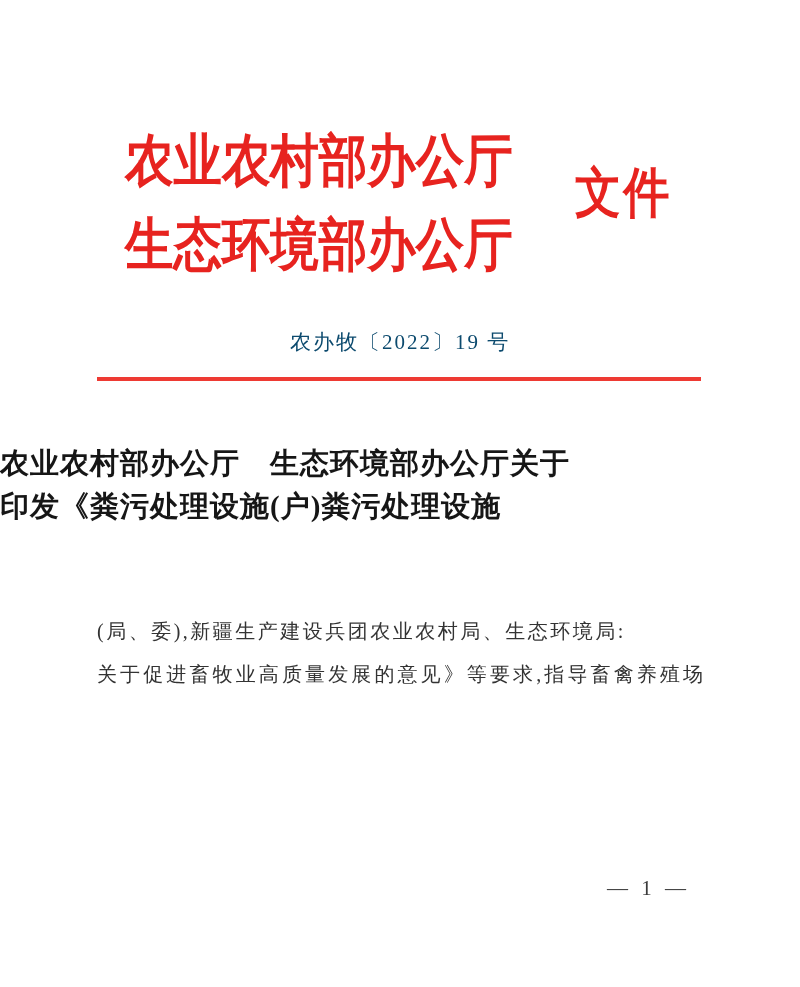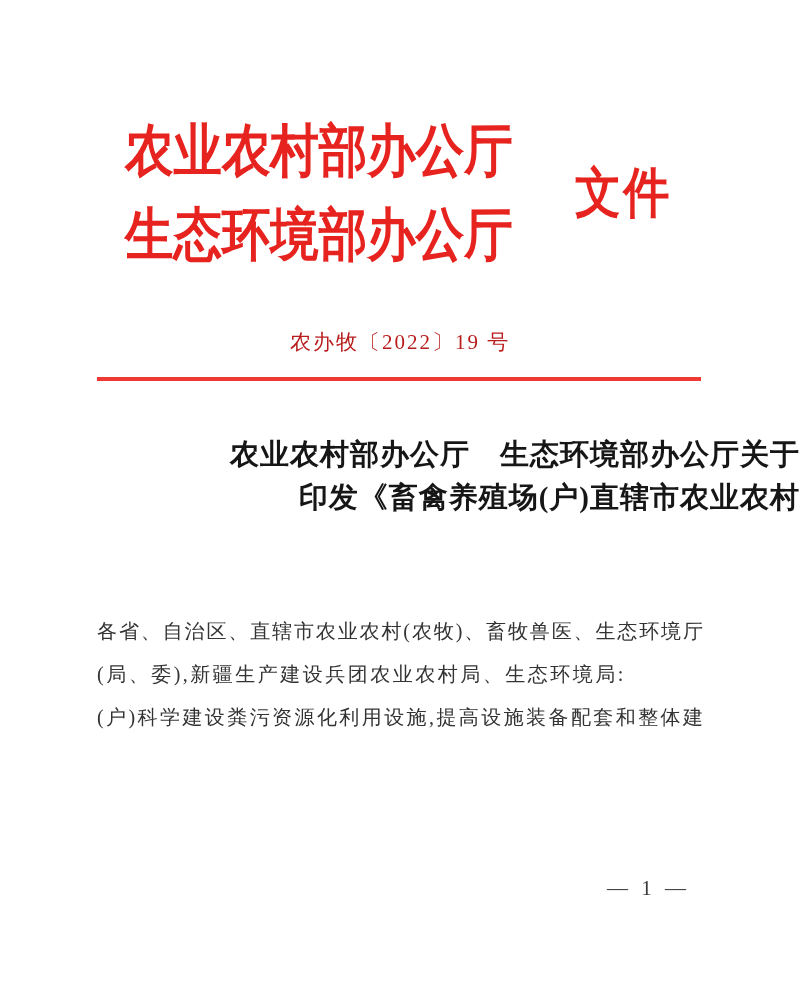--- a/index.html
+++ b/index.html
@@ -13,21 +13,21 @@
     height: 987px;
     background: #ffffff;
     overflow: hidden;
     font-family: "Liberation Serif", "DejaVu Serif", serif;
   }
 
   
   .org-block {
     position: absolute;
     left: 125px;
-    top: 109px;
+    top: 119px;
   }
   .org-line {
     font-size: 57px;
     font-weight: 700;
     color: var(--red, #e7231f);
     line-height: 84px;
     height: 84px;
     white-space: nowrap;
     transform: scaleX(0.85);
     transform-origin: left center;
@@ -49,42 +49,42 @@
   }
 
   
   .doc-number {
     position: absolute;
     top: 328px;
     left: 0;
     width: 100%;
     text-align: center;
     font-size: 21px;
-    color: #b91c1c;
+    color: #0c4a6e;
     letter-spacing: 2px;
     white-space: nowrap;
   }
 
   
   .red-line {
     position: absolute;
     top: 377px;
     left: 97px;
     width: 604px;
     height: 4px;
     background: var(--red-line, #ee3a33);
   }
 
   
   .title-block {
     position: absolute;
-    top: 433px;
+    top: 442px;
     left: 0;
     width: 100%;
-    text-align: right;
+    text-align: left;
     color: #161616;
   }
   .title-line {
     font-size: 29px;
     font-weight: 700;
     line-height: 43px;
     letter-spacing: 1px;
     white-space: nowrap;
   }
 
@@ -135,24 +135,23 @@
   </div>
 
   <div class="doc-type">文件</div>
 
   <div class="doc-number">农办牧〔2022〕19 号</div>
 
   <div class="red-line"></div>
 
   <div class="title-block">
     <div class="title-line">农业农村部办公厅　生态环境部办公厅关于</div>
-    <div class="title-line">印发《畜禽养殖场(户)直辖市农业农村</div>
+    <div class="title-line">印发《粪污处理设施(户)粪污处理设施</div>
   </div>
 
   <div class="body-block">
-    <div class="b-line">各省、自治区、直辖市农业农村(农牧)、畜牧兽医、生态环境厅</div>
     <div class="b-line no-just">(局、委),新疆生产建设兵团农业农村局、生态环境局:</div>
-    <div class="b-line">(户)科学建设粪污资源化利用设施,提高设施装备配套和整体建</div>
+    <div class="b-line">关于促进畜牧业高质量发展的意见》等要求,指导畜禽养殖场</div>
   </div>
 
   <div class="page-number">— 1 —</div>
 
 </div>
 
 </body></html>

